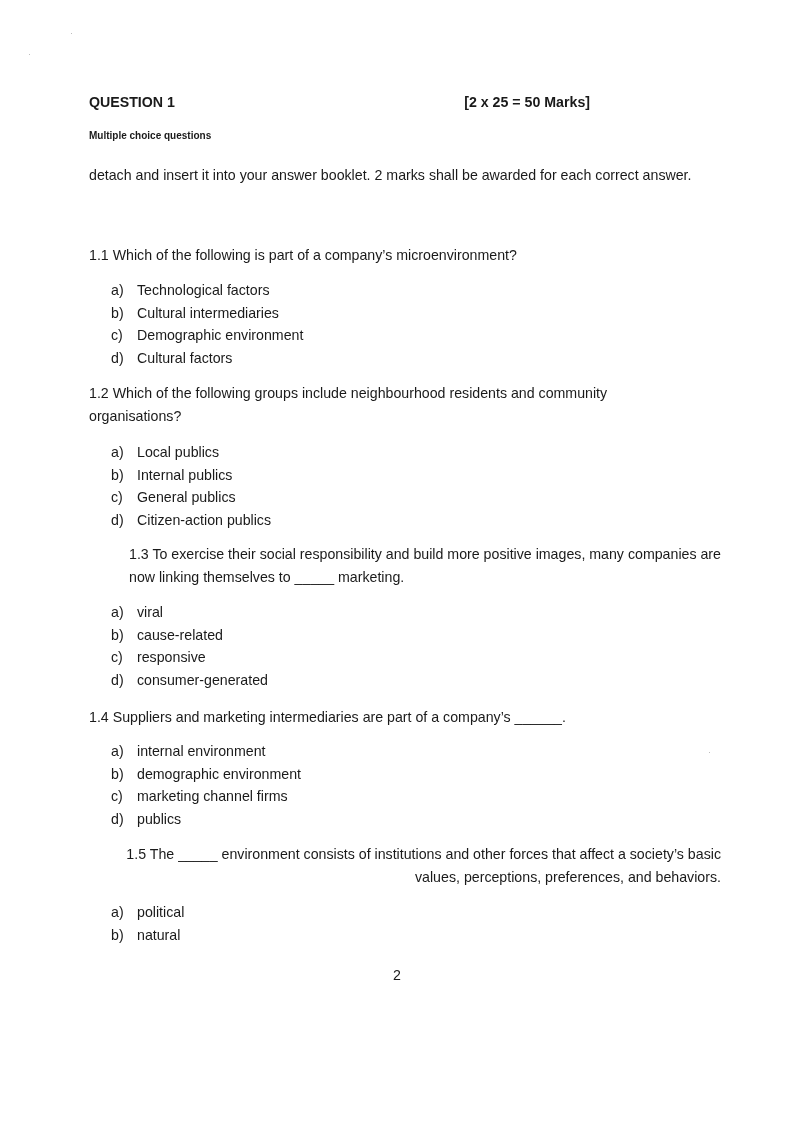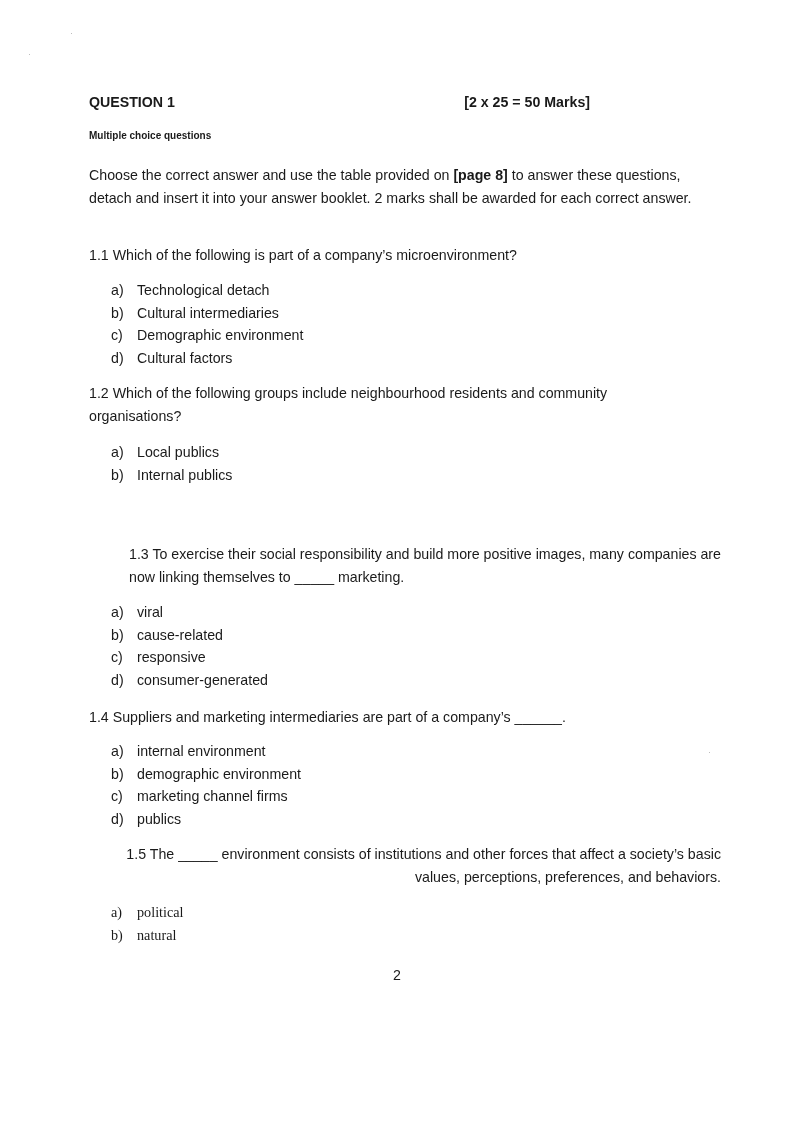--- a/index.html
+++ b/index.html
@@ -86,41 +86,42 @@
   <div class="speck" style="left:71px;top:29px;"></div>
   <div class="speck" style="left:29px;top:50px;"></div>
   <div class="speck" style="left:709px;top:748px;"></div>
 
   <div class="abs bold qhead">QUESTION 1</div>
   <div class="abs bold marks">[2 x 25 = 50 Marks]</div>
 
   <div class="abs bold subhead">Multiple choice questions</div>
 
   <div class="instructions">
-    <span class="line"><span>Choose the correct answer and use the table provided on </span><span class="bold">[page 8]</span><span> to answer these questions,</span></span>
     <span class="line">detach and insert it into your answer booklet. 2 marks shall be awarded for each correct answer.</span>
   </div>
 
   <div class="question" style="top:240px;">
     <span class="line">1.1 Which of the following is part of a company’s microenvironment?</span>
   </div>
   <ul class="options" style="top:275px;">
-    <li><span class="opt-letter">a)</span><span>Technological detach</span></li>
+    <li><span class="opt-letter">a)</span><span>Technological factors</span></li>
     <li><span class="opt-letter">b)</span><span>Cultural intermediaries</span></li>
     <li><span class="opt-letter">c)</span><span>Demographic environment</span></li>
     <li><span class="opt-letter">d)</span><span>Cultural factors</span></li>
   </ul>
 
   <div class="question" style="top:378px;">
     <span class="line">1.2 Which of the following groups include neighbourhood residents and community</span>
     <span class="line">organisations?</span>
   </div>
   <ul class="options" style="top:437px;">
     <li><span class="opt-letter">a)</span><span>Local publics</span></li>
     <li><span class="opt-letter">b)</span><span>Internal publics</span></li>
+    <li><span class="opt-letter">c)</span><span>General publics</span></li>
+    <li><span class="opt-letter">d)</span><span>Citizen-action publics</span></li>
   </ul>
 
   <div class="question" style="top:539px;margin-left:40px;">
     <span class="line">1.3 To exercise their social responsibility and build more positive images, many companies are</span>
     <span class="line">now linking themselves to _____ marketing.</span>
   </div>
   <ul class="options" style="top:597px;">
     <li><span class="opt-letter">a)</span><span>viral</span></li>
     <li><span class="opt-letter">b)</span><span>cause-related</span></li>
     <li><span class="opt-letter">c)</span><span>responsive</span></li>
@@ -134,19 +135,19 @@
     <li><span class="opt-letter">a)</span><span>internal environment</span></li>
     <li><span class="opt-letter">b)</span><span>demographic environment</span></li>
     <li><span class="opt-letter">c)</span><span>marketing channel firms</span></li>
     <li><span class="opt-letter">d)</span><span>publics</span></li>
   </ul>
 
   <div class="question" style="top:839px;text-align:right;">
     <span class="line">1.5 The _____ environment consists of institutions and other forces that affect a society’s basic</span>
     <span class="line">values, perceptions, preferences, and behaviors.</span>
   </div>
-  <ul class="options" style="top:897px;font-family:Liberation Serif, serif;">
+  <ul class="options" style="top:897px;">
     <li><span class="opt-letter">a)</span><span>political</span></li>
     <li><span class="opt-letter">b)</span><span>natural</span></li>
   </ul>
 
   <div class="page-number">2</div>
 </div>
 
 </body></html>

